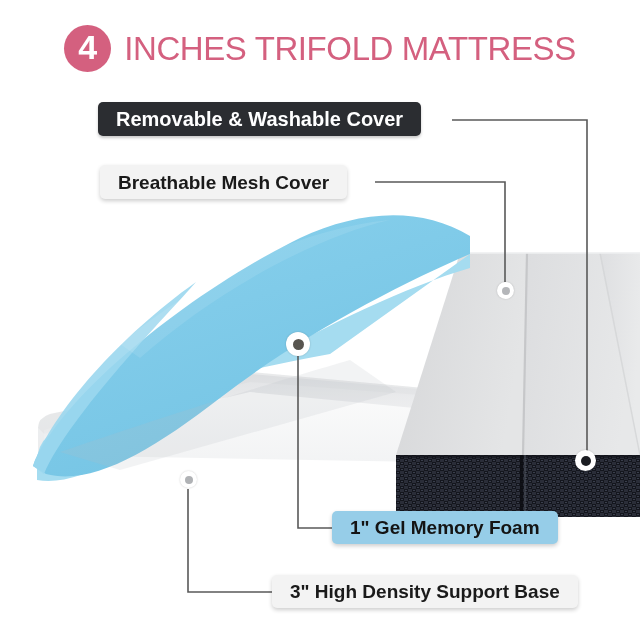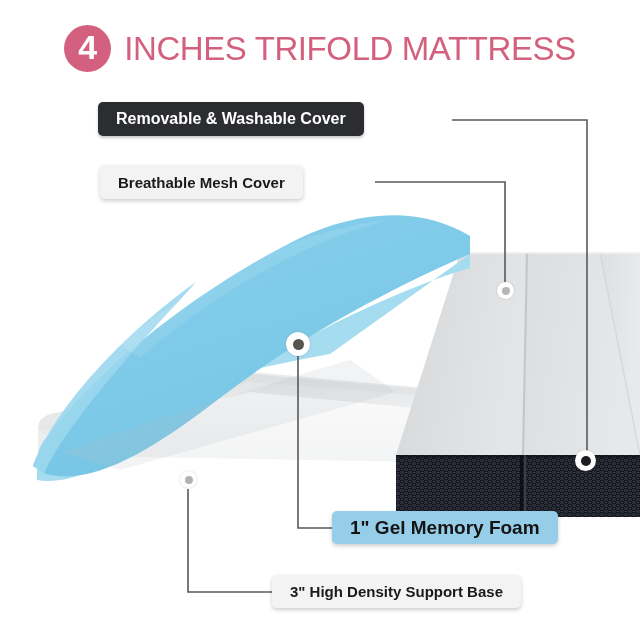--- a/index.html
+++ b/index.html
@@ -105,29 +105,29 @@
     align-items: center;
     box-sizing: border-box;
     white-space: nowrap;
     font-weight: bold;
     line-height: 1;
   }
   .label-dark {
     background: #2b2d31;
     color: #ffffff;
     border-radius: 5px;
-    font-size: 16px;
+    font-size: 20px;
     padding: 0 18px;
     box-shadow: 0 2px 3px rgba(0,0,0,0.22);
   }
   .label-light {
     background: #f3f3f3;
     color: #1a1a1a;
     border-radius: 5px;
-    font-size: 15px;
+    font-size: 19px;
     padding: 0 18px;
     box-shadow: 0 2px 4px rgba(0,0,0,0.20);
   }
   .label-blue {
     background: #96cde8;
     color: #141414;
     border-radius: 5px;
     font-size: 19px;
     padding: 0 18px;
     box-shadow: 0 2px 4px rgba(0,0,0,0.20);

